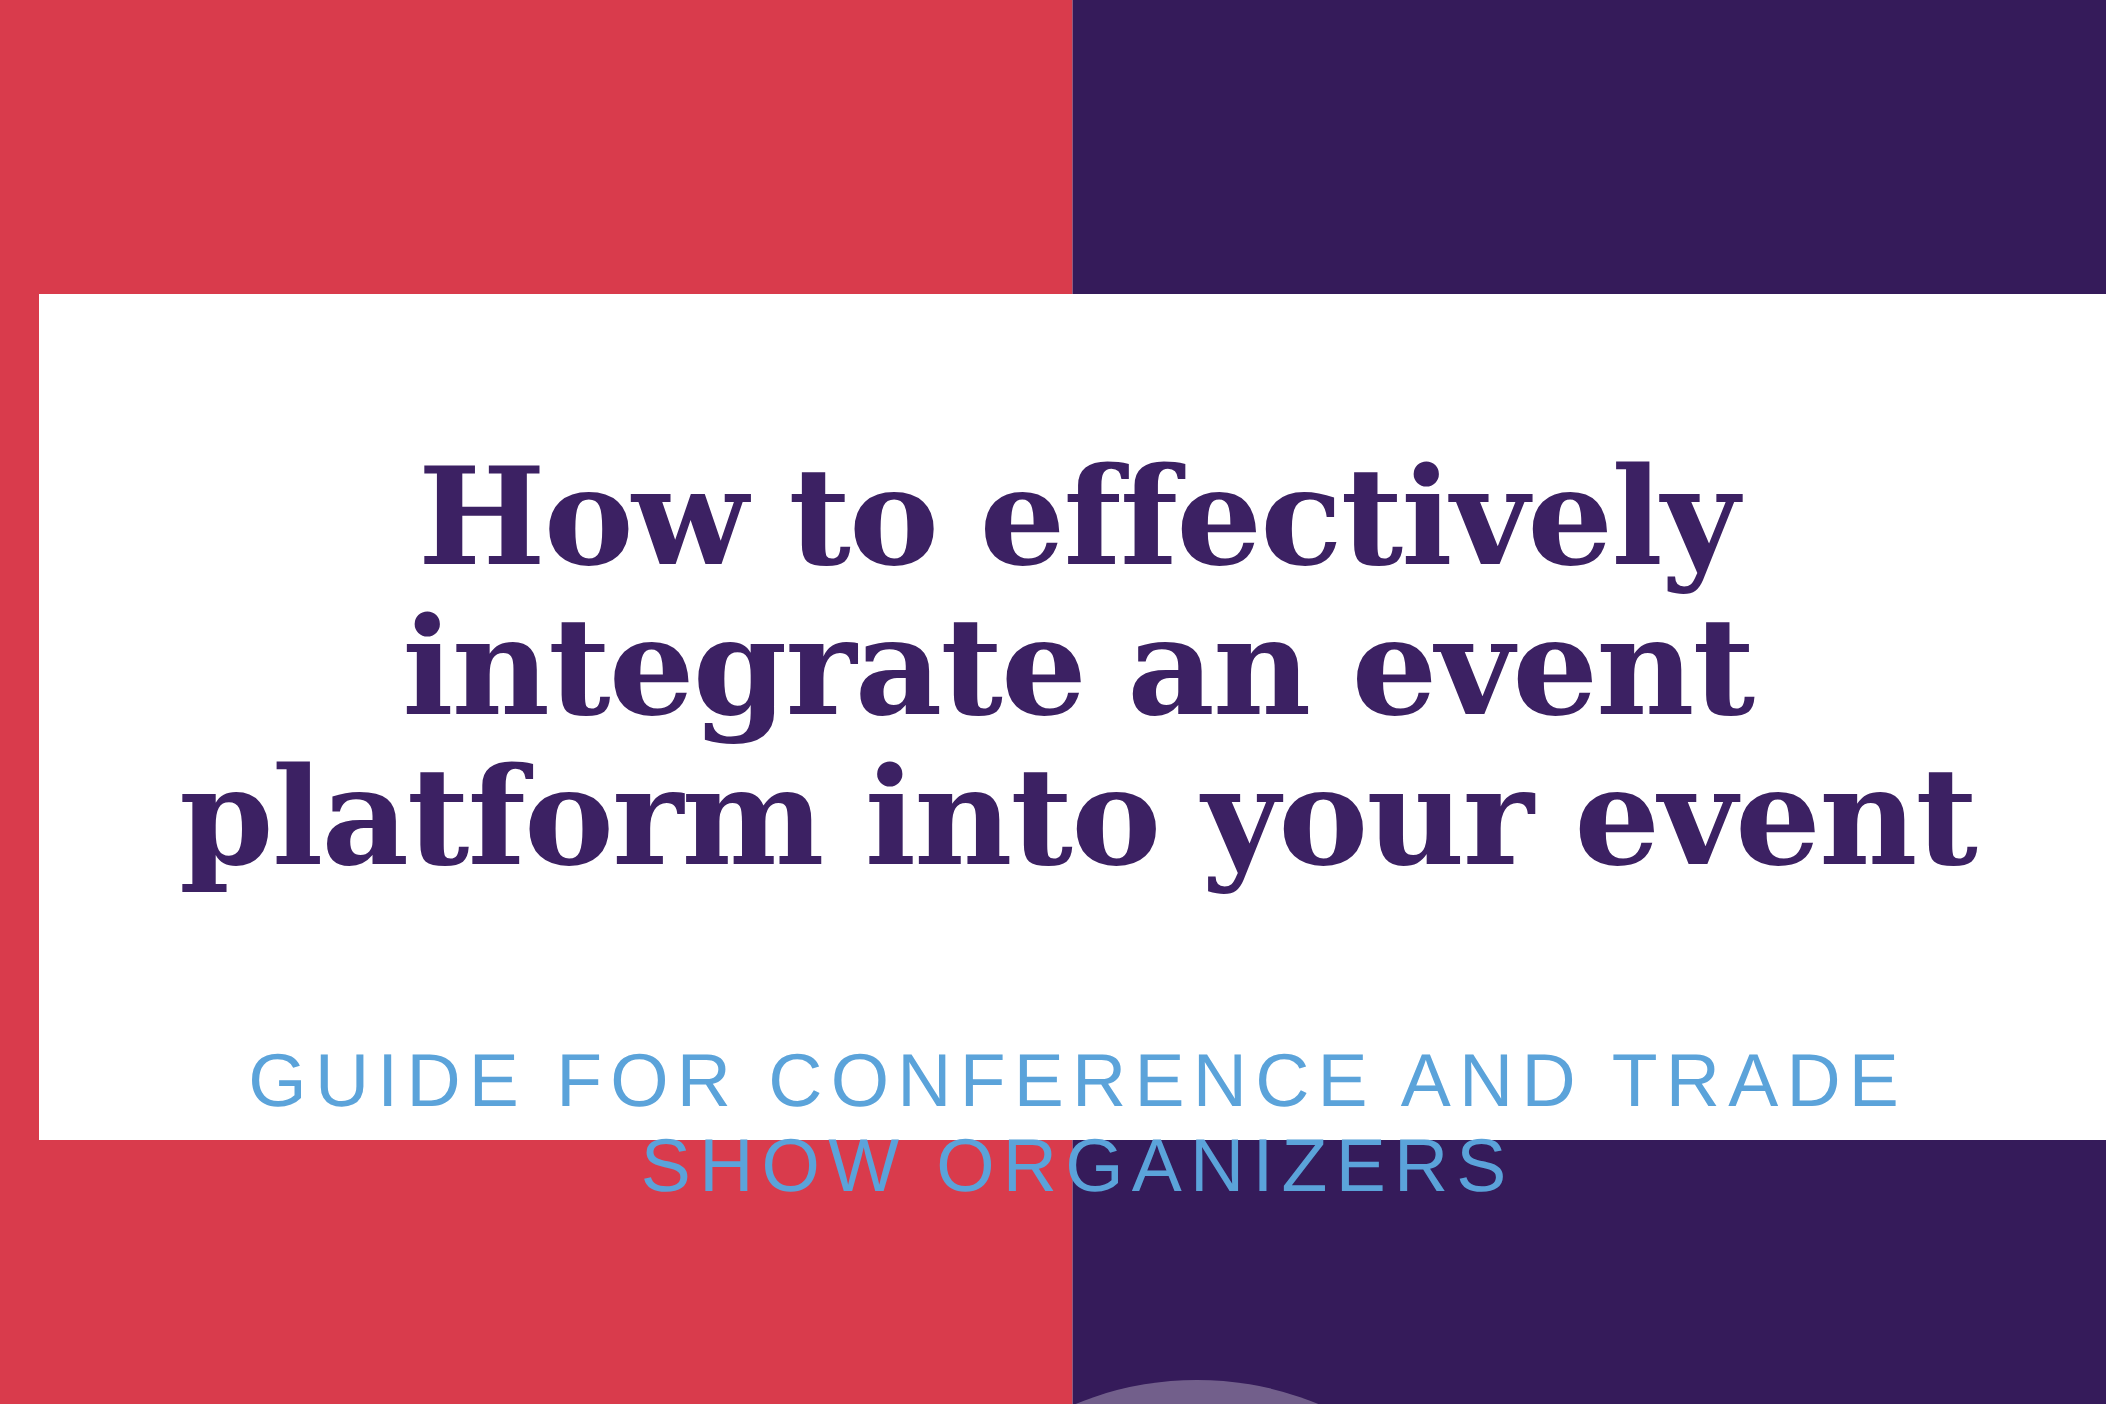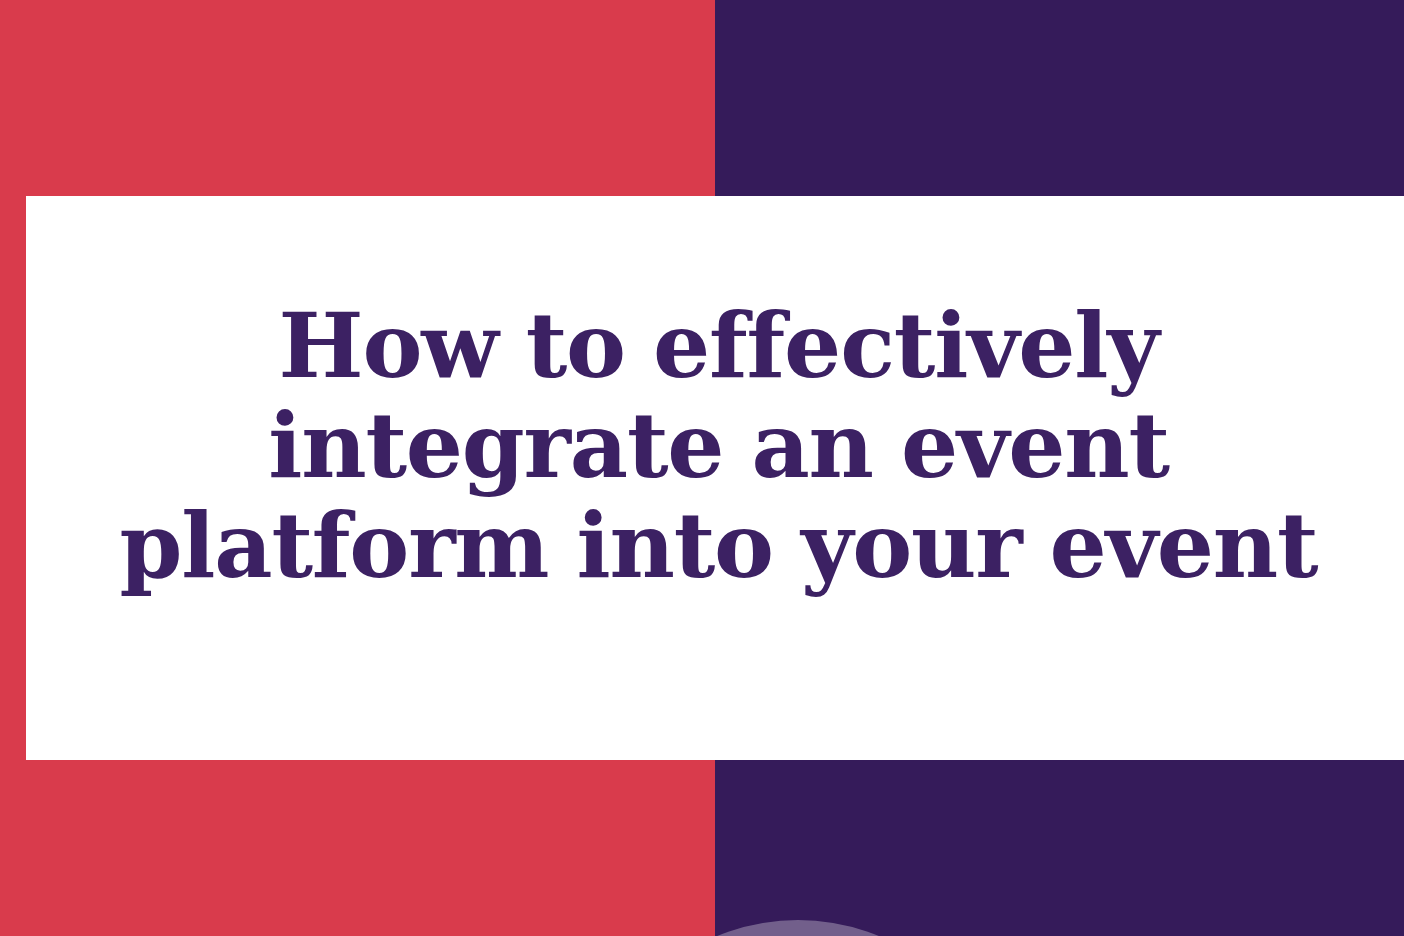--- a/index.html
+++ b/index.html
@@ -98,16 +98,17 @@
   <div class="bg-half bg-left"></div>
 
   <div class="bg-half bg-right"></div>
 
   <div class="bottom-arc"></div>
 
   <div class="card">
 
     <h1 class="headline">How to effectively integrate an event platform into your event</h1>
 
+    <h2 class="subhead">Guide for conference and trade show organizers</h2>
 
   </div>
 
 </div>
 
 </body></html>

